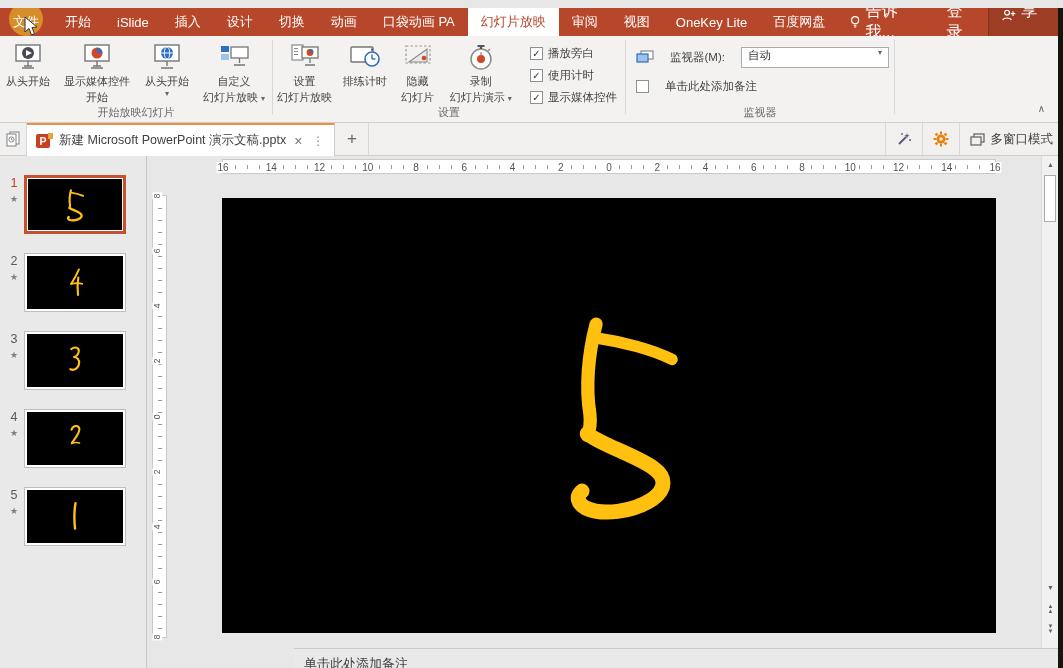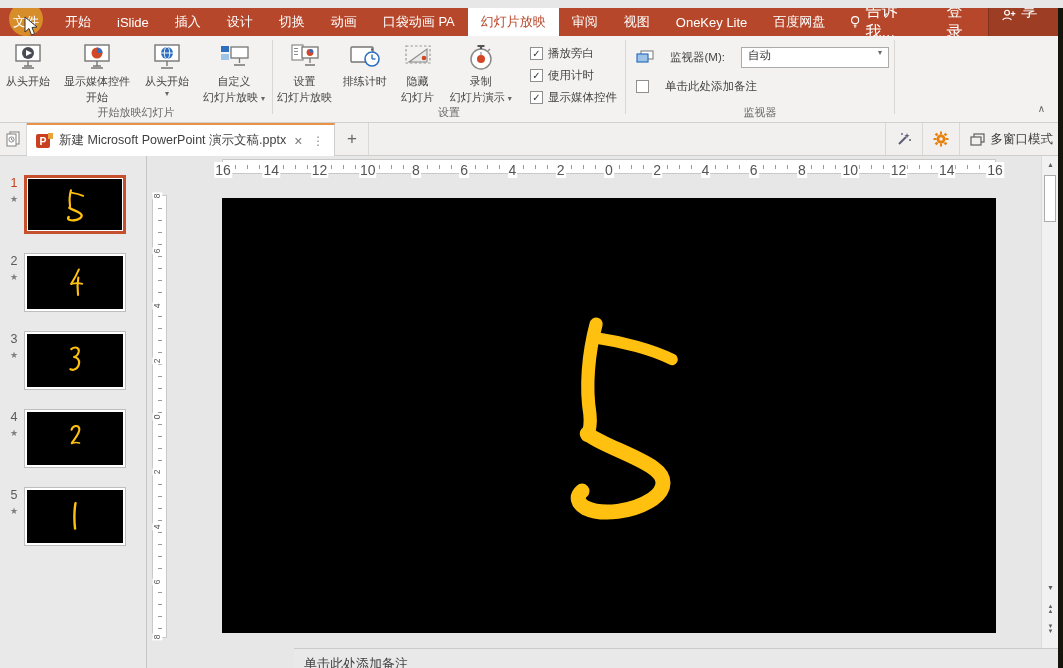--- a/index.html
+++ b/index.html
@@ -58,21 +58,21 @@
   .slide-num { font-size:12.5px; color:#5a5a5a; }
   .slide-num.sel { color:#C43E1C; }
   .slide-star { font-size:9px; color:#7f7f7f; margin-top:4px; }
   .thumb { position:absolute; left:24px; top:0; width:102px; height:59px; background:#fff; border:1px solid #BEBEBE; padding:2px; }
   .thumb.sel { border:3px solid #C6502E; padding:1px; }
   .thumb-inner { width:100%; height:100%; background:#000; display:flex; align-items:center; justify-content:center; }
 
   .edit-area { position:absolute; left:147px; top:0; width:894px; height:520px; background:#E7E7E7; }
   .h-ruler { position:absolute; left:75px; top:3px; width:774px; height:15px; border:1px solid #C9C9C9;
     background:repeating-linear-gradient(to right,#9a9a9a 0 1px,transparent 1px 12px) center/100% 4px no-repeat,#fff; }
-  .h-ruler span { position:absolute; top:2px; transform:translateX(-50%); font-size:14px; color:#555; background:#fff; padding:0 1px; }
+  .h-ruler span { position:absolute; top:2px; transform:translateX(-50%); font-size:10px; color:#555; background:#fff; padding:0 1px; }
   .v-ruler { position:absolute; left:5px; top:39px; width:15px; height:443px; border:1px solid #C9C9C9;
     background:repeating-linear-gradient(to bottom,#9a9a9a 0 1px,transparent 1px 12px) center/4px 100% no-repeat,#fff; }
   .v-ruler span { position:absolute; left:1px; transform:translateY(-50%) rotate(-90deg); font-size:8.5px; color:#555; background:#fff; padding:0 1px; }
   .slide-canvas { position:absolute; left:75px; top:42px; width:774px; height:435px; background:#000; }
   .canvas-digit { position:absolute; left:337px; top:112px; }
 
   .notes-pane { position:absolute; left:147px; top:492px; width:894px; height:28px; background:#E9E9E9; border-top:1px solid #C9C9C9; }
   .notes-pane .ph { font-size:13px; color:#3f3f3f; padding:6px 0 0 10px; }
 
   .vscroll { position:absolute; left:894px; top:0; width:17px; height:492px; background:#F1F1F1; border-left:1px solid #DCDCDC; }

